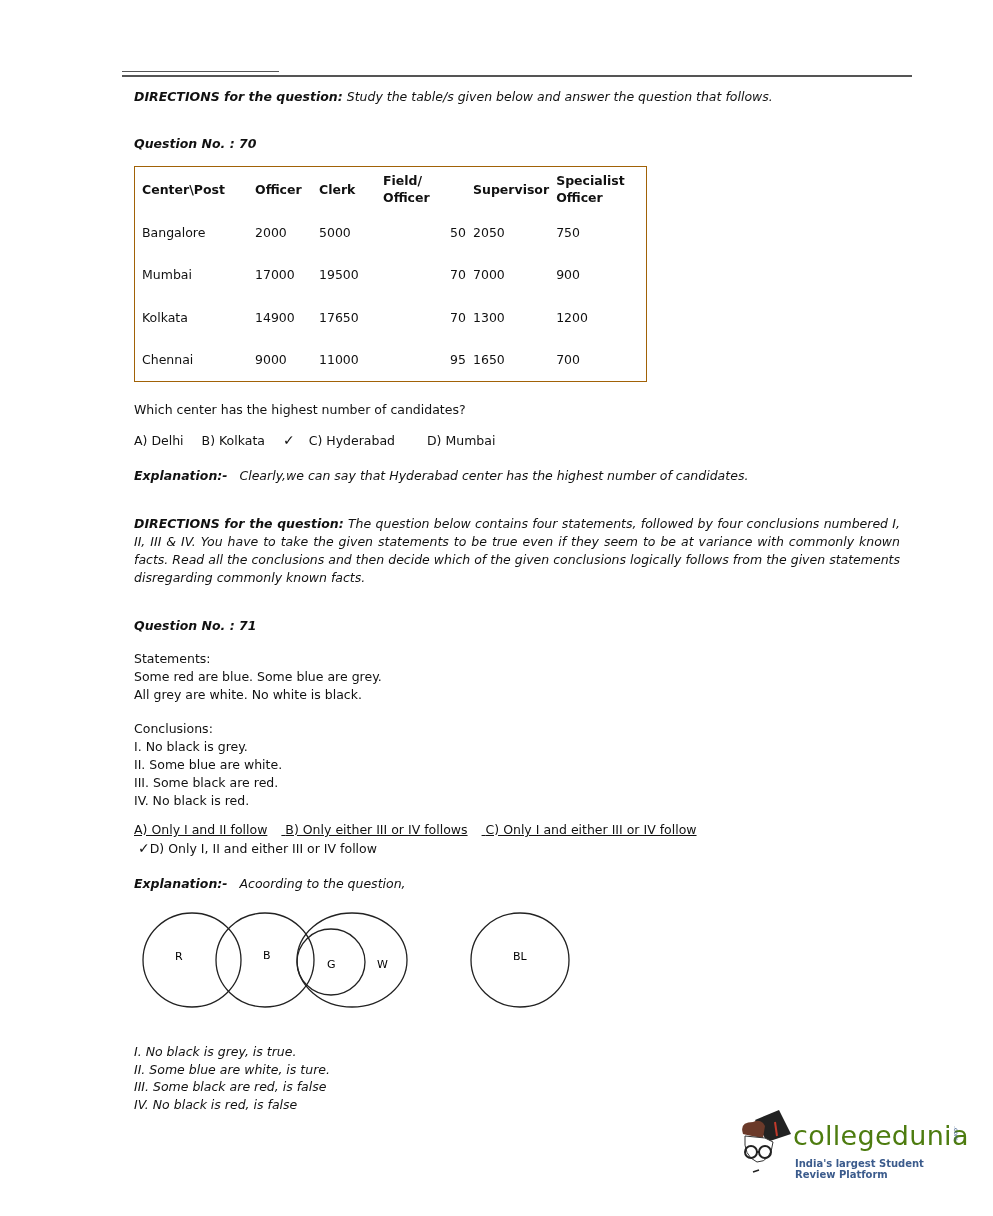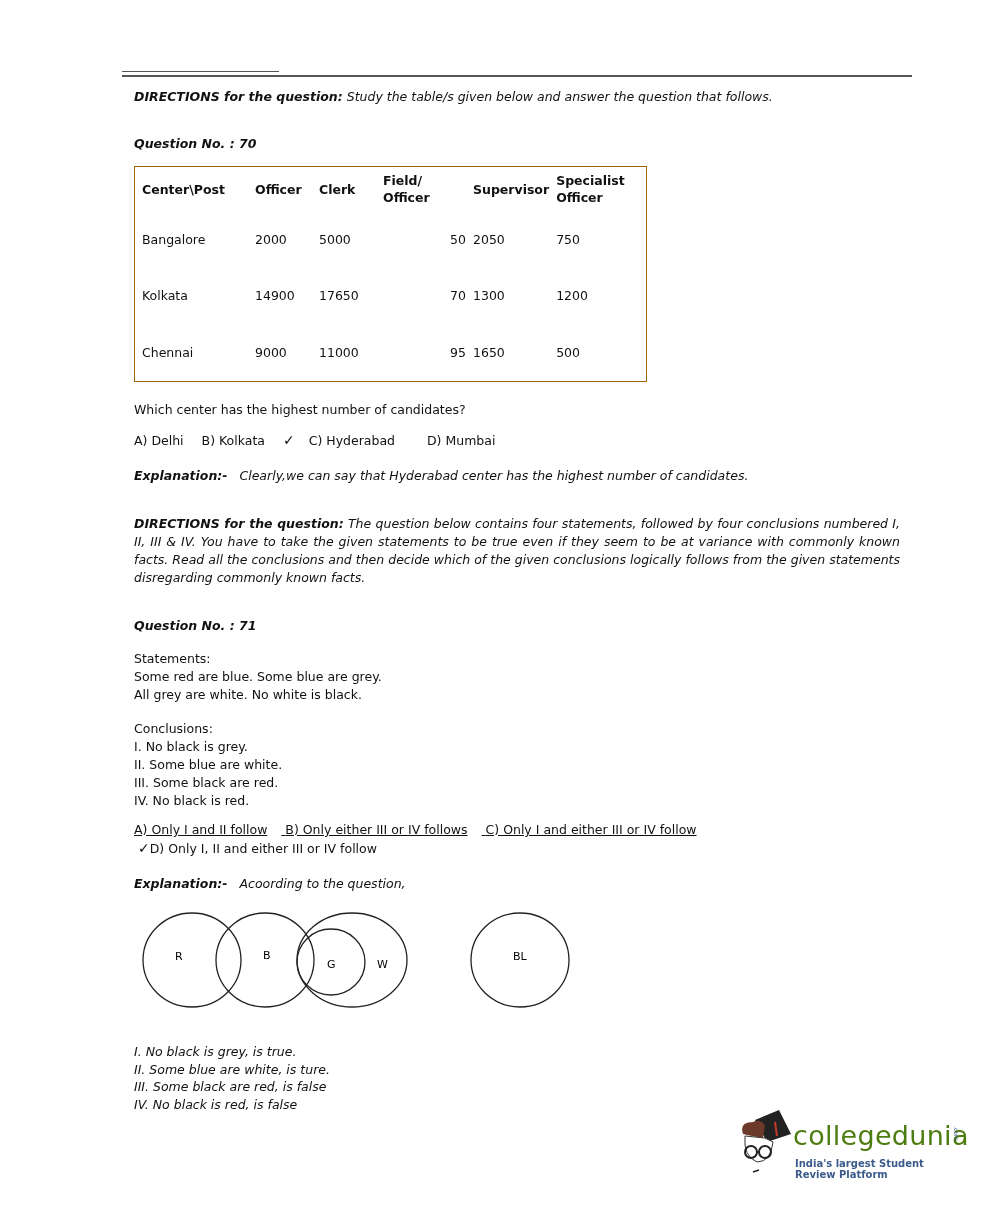--- a/index.html
+++ b/index.html
@@ -55,34 +55,42 @@
   <tbody id="table-body">
       <tr>
         <td class="col0">Bangalore</td>
         <td class="col1">2000</td>
         <td class="col2">5000</td>
         <td class="col3">50</td>
         <td class="col4">2050</td>
         <td>750</td>
       </tr>
       <tr>
+        <td class="col0">Mumbai</td>
+        <td class="col1">17000</td>
+        <td class="col2">19500</td>
+        <td class="col3">70</td>
+        <td class="col4">7000</td>
+        <td>900</td>
+      </tr>
+      <tr>
         <td class="col0">Kolkata</td>
         <td class="col1">14900</td>
         <td class="col2">17650</td>
         <td class="col3">70</td>
         <td class="col4">1300</td>
         <td>1200</td>
       </tr>
       <tr>
         <td class="col0">Chennai</td>
         <td class="col1">9000</td>
         <td class="col2">11000</td>
         <td class="col3">95</td>
         <td class="col4">1650</td>
-        <td>500</td>
+        <td>700</td>
       </tr>
     </tbody>
 </table>
 
 <div class="abs" style="left:134px; top:402px;">Which center has the highest number of candidates?</div>
 
 <div class="abs options" style="left:134px; top:432px;">
   <span>A) Delhi</span>
   <span>B) Kolkata</span>
   <span><span class="check">✓</span><span>C) Hyderabad</span></span>

